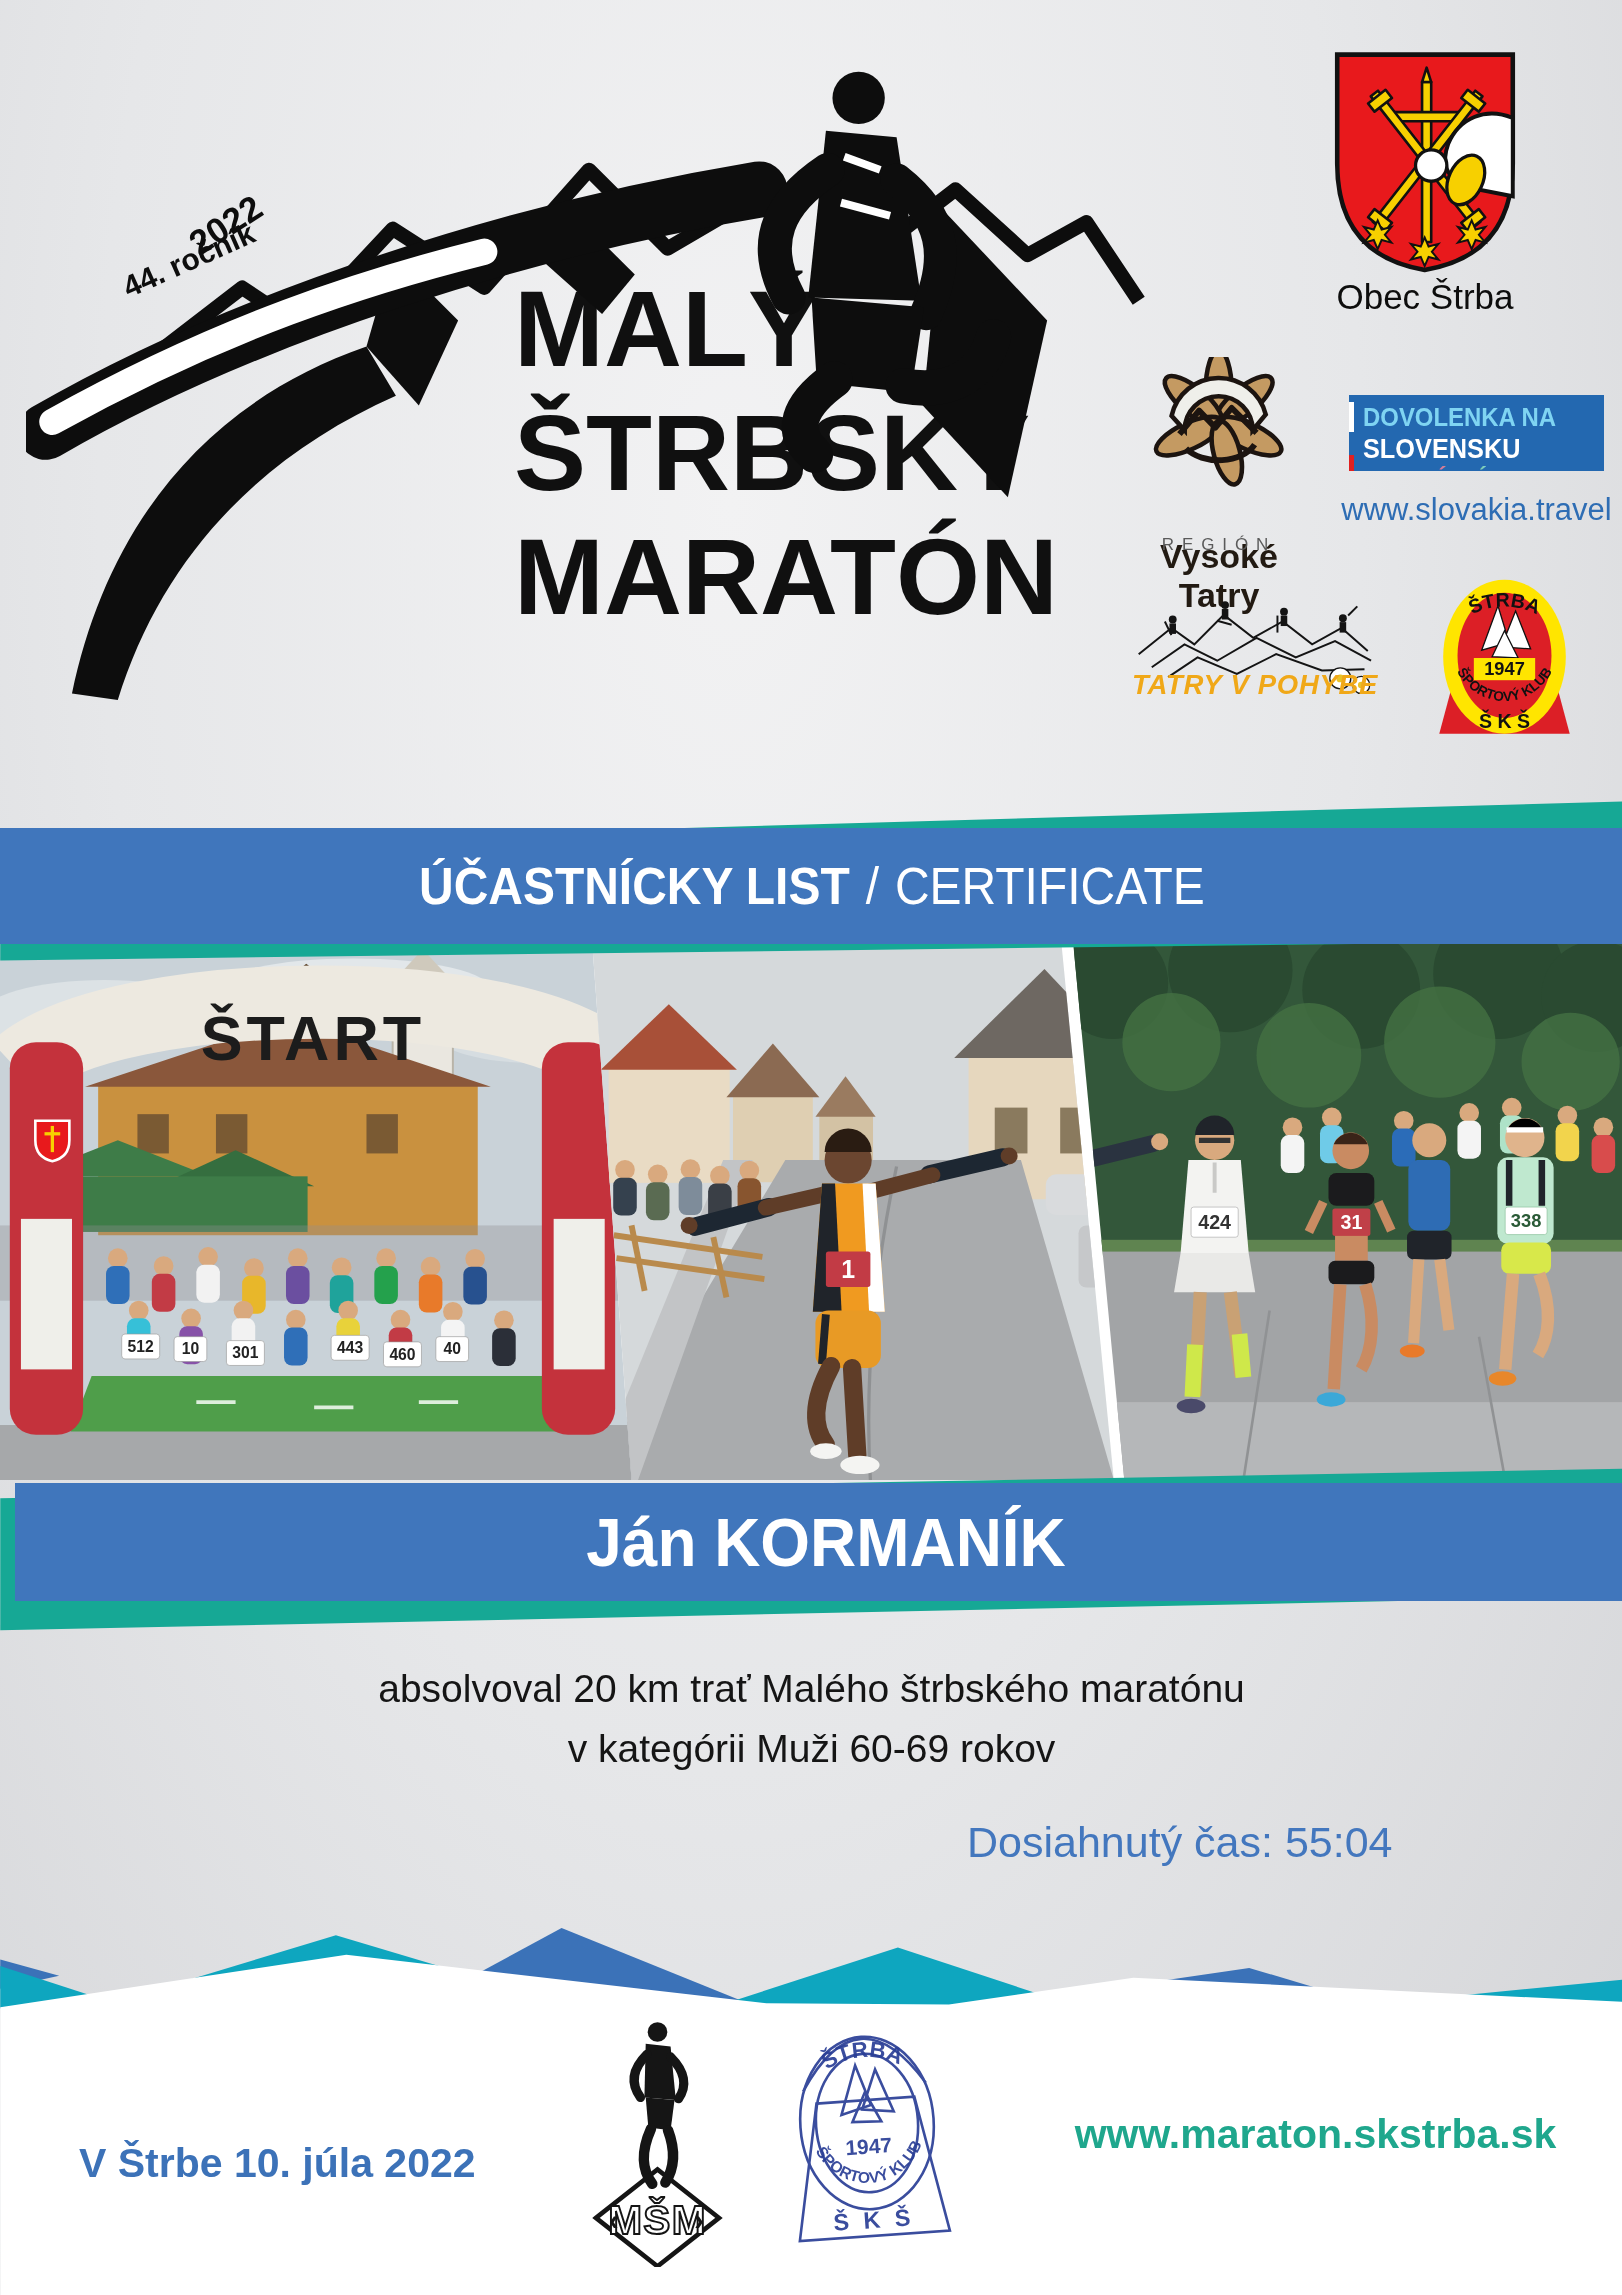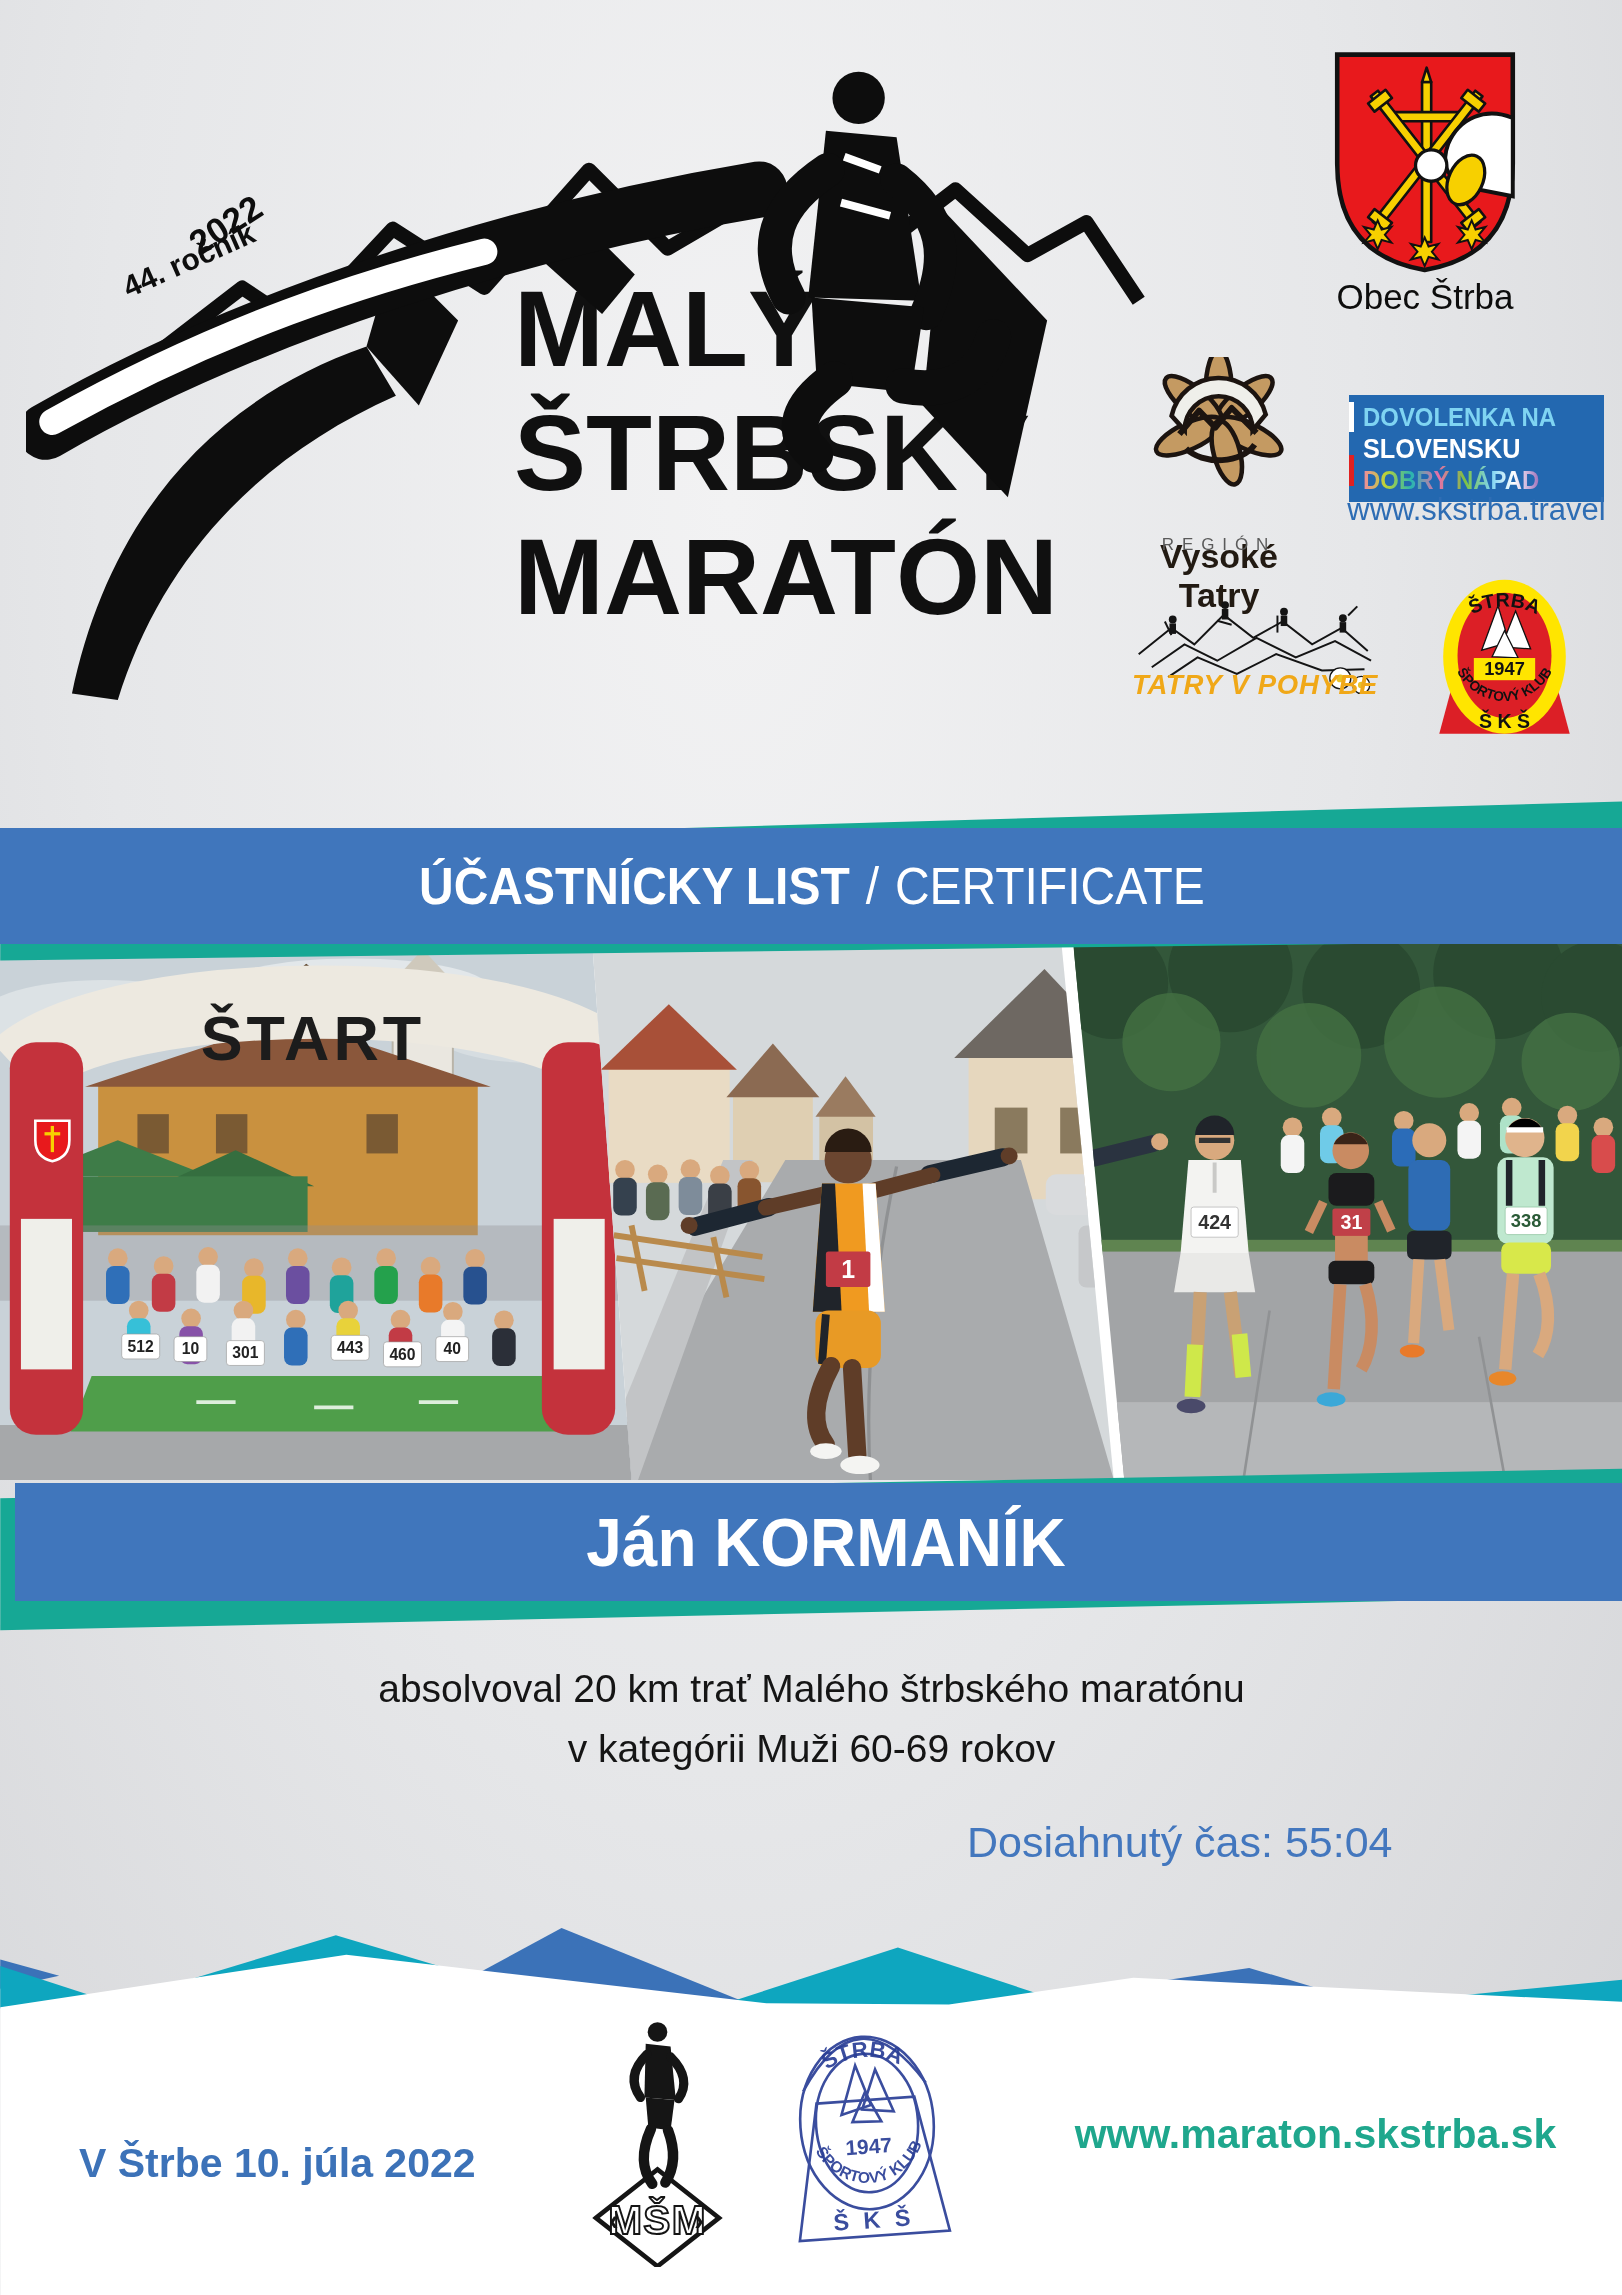--- a/index.html
+++ b/index.html
@@ -13,21 +13,21 @@
   .band2{top:1483px;height:118px;font-size:68px;font-weight:700;margin-left:15px;}
   .band1 .b{font-weight:700;}
   .band1 .r{font-weight:400;}
   .band1 .sep{font-weight:400;padding:0 17px;}
   .cond{transform:scaleX(.94);transform-origin:center;white-space:nowrap;}
   .desc{position:absolute;left:0;top:1659px;width:1623px;text-align:center;color:#151515;font-size:39px;line-height:1.55;}
   .result{position:absolute;font-size:43px;color:#4377BE;white-space:nowrap;}
   .obec-cap{position:absolute;left:1332px;top:277px;width:186px;text-align:center;font-size:35px;color:#0d0d0d;}
   .vt-name{position:absolute;left:1116px;top:489px;width:206px;text-align:center;font-size:34px;font-weight:700;color:#221a12;margin-top:48px;}
   .vt-reg{position:absolute;left:1116px;top:535px;width:206px;text-align:center;font-size:17px;letter-spacing:7.9px;color:#5a5a5a;}
-  .dov{position:absolute;left:1349px;top:395px;width:255px;height:107px;background:#2368B0;overflow:hidden;}
+  .dov{position:absolute;left:1349px;top:395px;width:255px;height:76px;background:#2368B0;overflow:hidden;}
   .dov .l1{margin:6.5px 0 0 14.4px;font-size:26px;font-weight:700;color:#7FD4F2;transform:scaleX(.92);transform-origin:left;white-space:nowrap;}
   .dov .l2{margin:0 0 0 14.4px;font-size:27.5px;font-weight:700;color:#ffffff;transform:scaleX(.92);transform-origin:left;white-space:nowrap;}
   .dov .l3{margin:0 0 0 14.4px;font-size:26px;font-weight:700;white-space:nowrap;transform:scaleX(.92);transform-origin:left;
      background:linear-gradient(90deg,#F08AA0 0%,#BCD435 10%,#2AB5B0 22%,#E86FA8 34%,#7CC242 46%,#7FD4F2 58%,#ffffff 68%,#9B6BB8 80%,#D86FA8 90%,#BCD435 100%);
      -webkit-background-clip:text;background-clip:text;color:transparent;}
   .dov .tick-w{position:absolute;left:0;top:6.5px;width:5.2px;height:30px;background:#fff;}
   .dov .tick-r{position:absolute;left:0;top:60px;width:5.2px;height:31px;background:#E02020;}
   .sk-url{position:absolute;left:1336px;top:492px;width:281px;text-align:center;font-size:31px;color:#2E6DB4;}
   .tvp-label{position:absolute;left:1132px;top:669px;font-size:27.5px;font-weight:700;font-style:italic;color:#F0A818;letter-spacing:0.7px;}
   .date{position:absolute;left:79px;top:2140px;font-size:41px;font-weight:700;color:#3C72B8;}
@@ -131,21 +131,21 @@
   <div class="vt-name">Vysoké Tatry</div>
   <div class="vt-reg">REGIÓN</div>
 
   <div class="dov">
     <div class="tick-w"></div>
     <div class="tick-r"></div>
     <div class="l1">DOVOLENKA NA</div>
     <div class="l2">SLOVENSKU</div>
     <div class="l3">DOBRÝ NÁPAD</div>
   </div>
-  <div class="sk-url">www.skstrba.travel</div>
+  <div class="sk-url">www.slovakia.travel</div>
 
   <svg class="abs" style="left:1132px;top:592px" width="249" height="108" viewBox="0 0 380 165">
     <g stroke="#141414" fill="none" stroke-width="3">
       <polyline points="10,95 60,55 95,80 140,35 185,70 230,45 275,80 320,55 360,90"></polyline>
       <polyline points="30,115 80,80 130,105 190,70 250,100 310,75 365,105"></polyline>
       <polyline points="55,130 100,100 160,125 220,95 290,120 355,118"></polyline>
     </g>
     <g fill="#141414">
       <circle cx="62" cy="42" r="6"></circle>
         <rect x="57" y="48" width="10" height="16"></rect>

